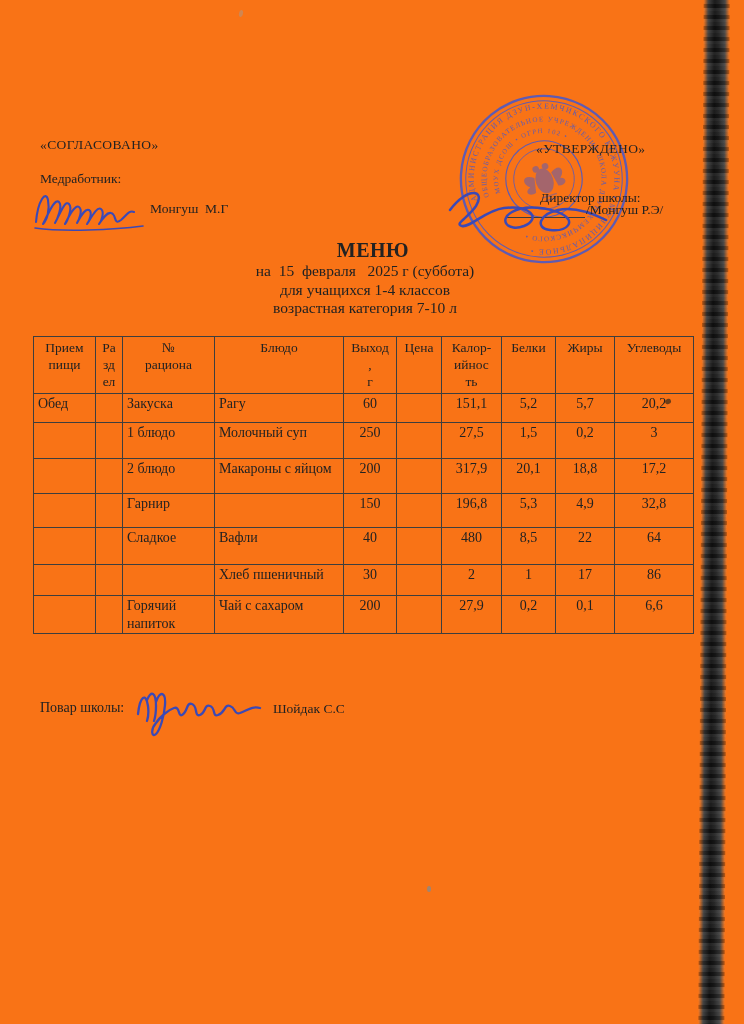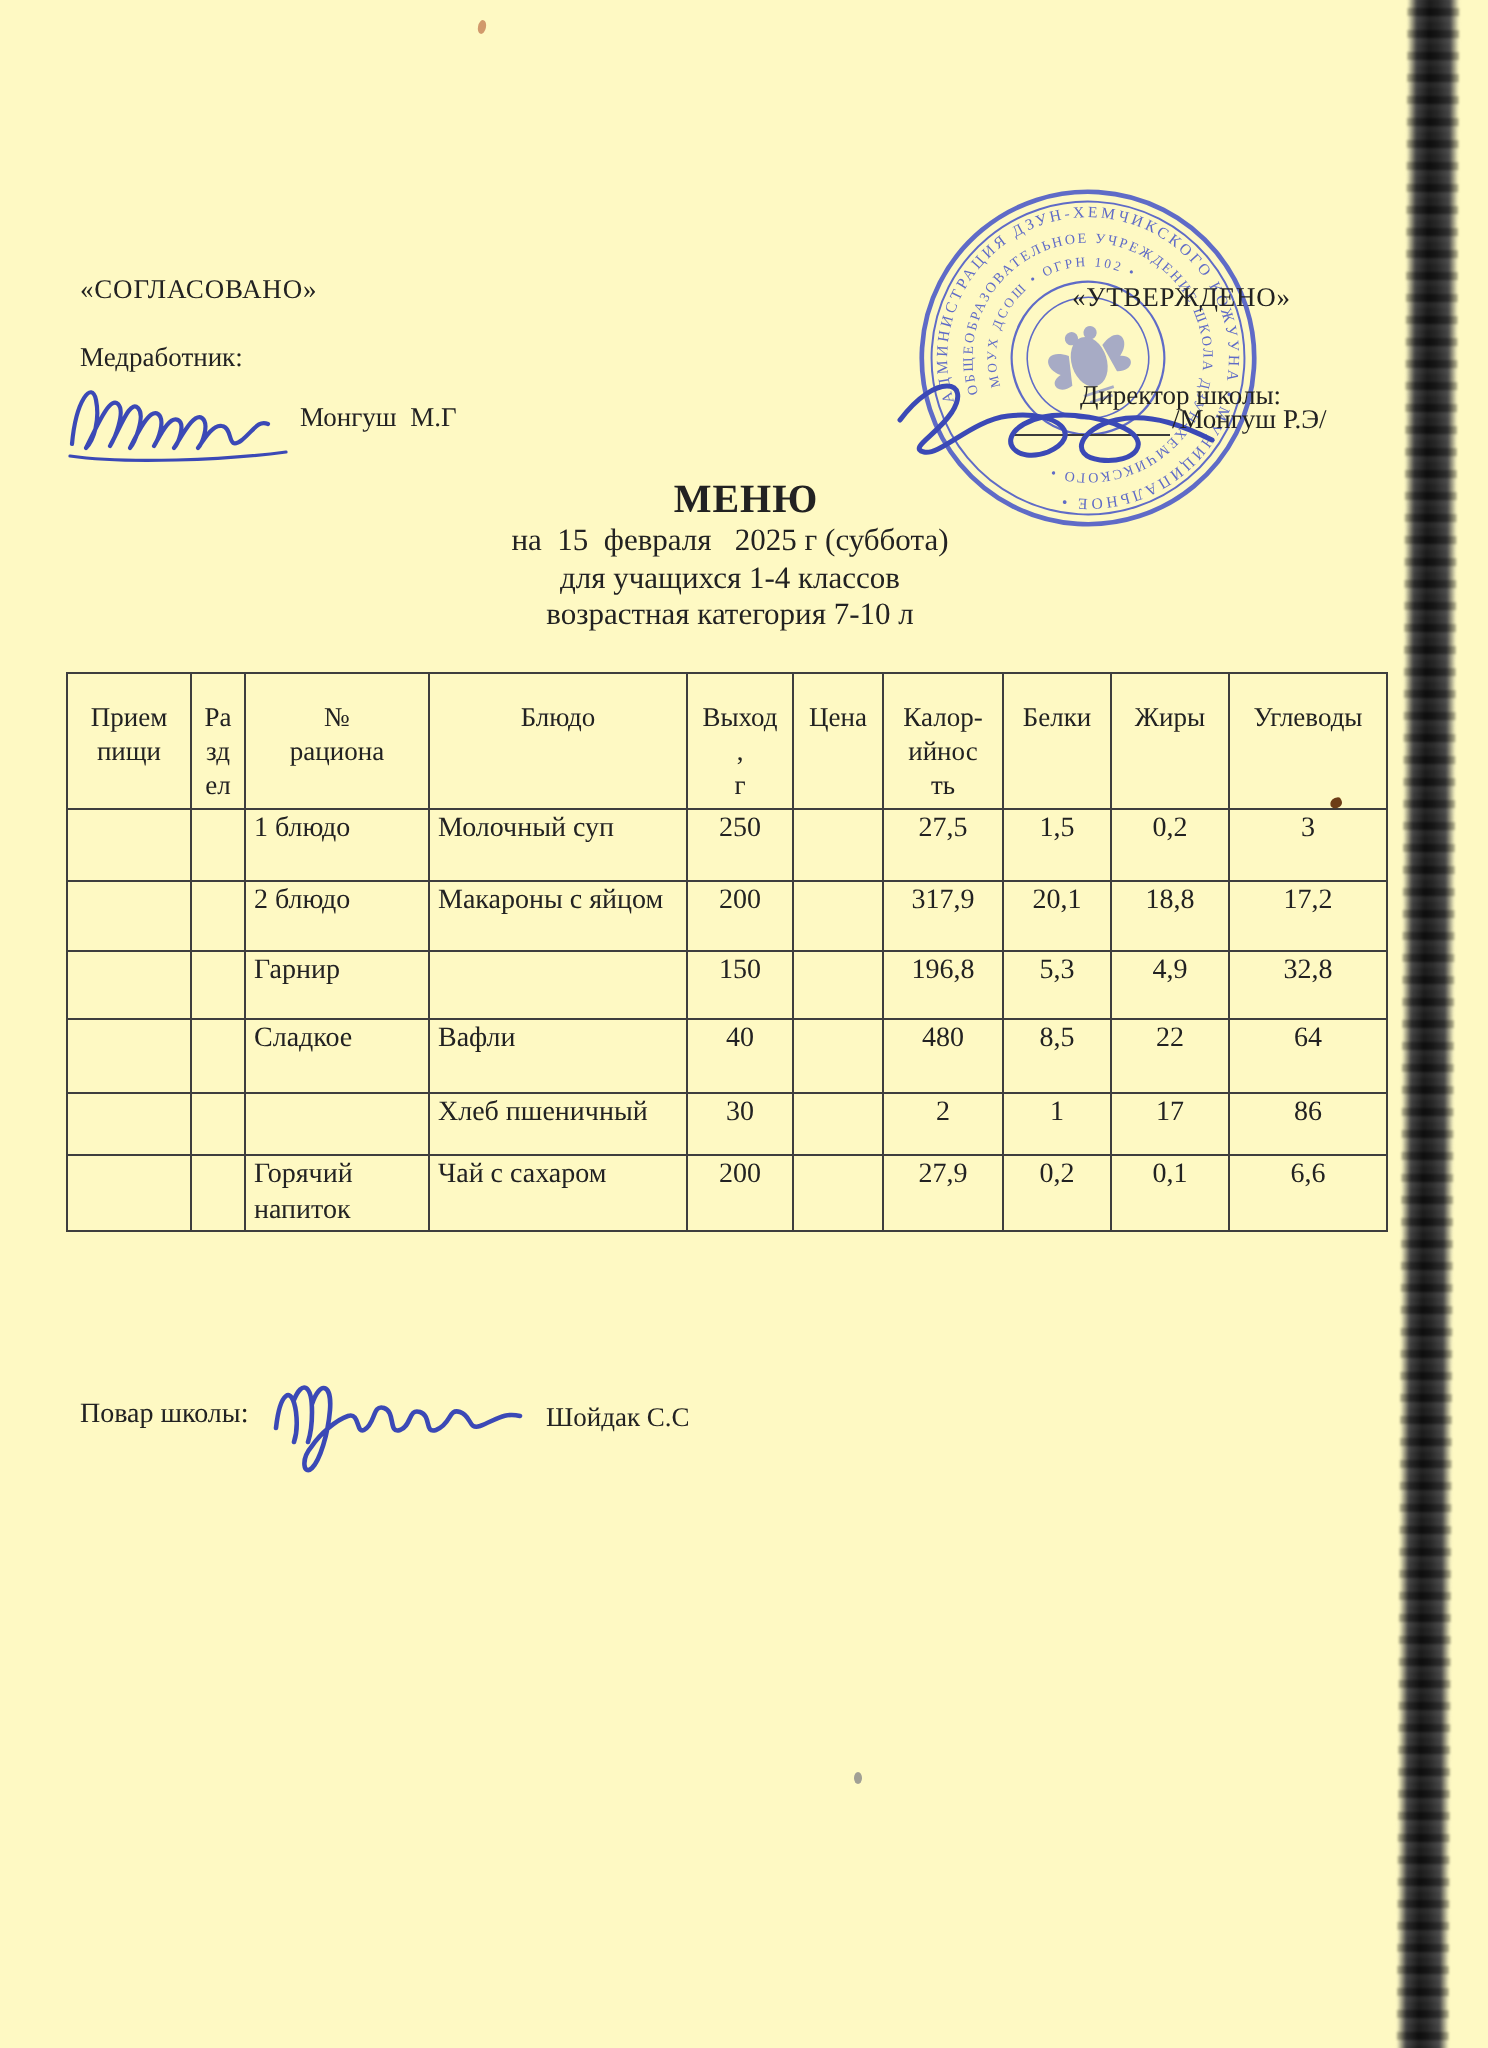--- a/index.html
+++ b/index.html
@@ -1,17 +1,17 @@
 <!DOCTYPE html>
 <html><head>
 <meta charset="utf-8">
 <style>
   html,body{margin:0;padding:0;}
   body{width:744px;height:1024px;overflow:hidden;background:#e9e9e7;}
-  .page{position:relative;width:744px;height:1024px;background:#fef9c3;
+  .page{position:relative;width:744px;height:1024px;background:#f97316;
         font-family:"Liberation Serif","DejaVu Serif",serif;color:#222;overflow:hidden;}
 
   
   .scan-band{position:absolute;top:-6px;left:701px;width:26px;height:1040px;z-index:5;
      background:linear-gradient(90deg,rgba(30,30,30,0) 0%,#3a3a3a 18%,#121212 42%,#1d1d1d 58%,#404040 82%,rgba(40,40,40,0) 100%);
      transform:rotate(0.3deg);filter:blur(0.4px);}
   .scan-band::after{content:"";position:absolute;inset:0;
      background:repeating-linear-gradient(0deg,rgba(255,255,255,0.07) 0 3px,rgba(0,0,0,0.25) 3px 7px,rgba(255,255,255,0.04) 7px 11px);}
   .speck{position:absolute;border-radius:50%;z-index:4;}
   .speck-orange{left:239px;top:10px;width:4px;height:7px;background:#c98a5d;opacity:.85;transform:rotate(12deg);}
@@ -35,21 +35,21 @@
   
   .title-block{position:absolute;left:0;top:238px;width:730px;text-align:center;line-height:1.2;}
   .title-main{font-size:20px;font-weight:bold;letter-spacing:.5px;}
   .title-line{font-size:15.5px;}
 
   
   table.menu{position:absolute;left:33px;top:336px;width:660px;border-collapse:collapse;
      table-layout:fixed;font-size:14px;line-height:1.25;}
   table.menu th,table.menu td{border:1.4px solid #3e3e3e;padding:1px 4px;vertical-align:top;
      font-weight:normal;overflow:hidden;}
-  table.menu th{text-align:center;white-space:pre-line;font-size:13.5px;height:52px;padding-top:14px;}
+  table.menu th{text-align:center;white-space:pre-line;font-size:13.5px;height:52px;padding-top:3px;}
   td.c{text-align:center;}
   td.l{text-align:left;}
   td.j{text-align:justify;}
   tr.r0{height:29px;} tr.r1{height:36px;} tr.r2{height:35px;} tr.r3{height:34px;}
   tr.r4{height:37px;} tr.r5{height:31px;} tr.r6{height:37px;}
 
   
   .cook-label{left:40px;top:700px;font-size:14px;}
   .cook-sig{position:absolute;left:133px;top:678px;z-index:3;}
   .cook-name{left:273px;top:701px;font-size:13.5px;}
@@ -152,20 +152,32 @@
         <th>Цена</th>
         <th>Калор-
 ийнос
 ть</th>
         <th>Белки</th>
         <th>Жиры</th>
         <th>Углеводы</th>
       </tr>
     </thead>
     <tbody>
+      <tr class="r0">
+        <td class="l">Обед</td>
+        <td class="l"></td>
+        <td class="l">Закуска</td>
+        <td class="j">Рагу</td>
+        <td class="c">60</td>
+        <td class="c"></td>
+        <td class="c">151,1</td>
+        <td class="c">5,2</td>
+        <td class="c">5,7</td>
+        <td class="c">20,2</td>
+      </tr>
       <tr class="r1">
         <td class="l"></td>
         <td class="l"></td>
         <td class="l">1 блюдо</td>
         <td class="j">Молочный суп</td>
         <td class="c">250</td>
         <td class="c"></td>
         <td class="c">27,5</td>
         <td class="c">1,5</td>
         <td class="c">0,2</td>

